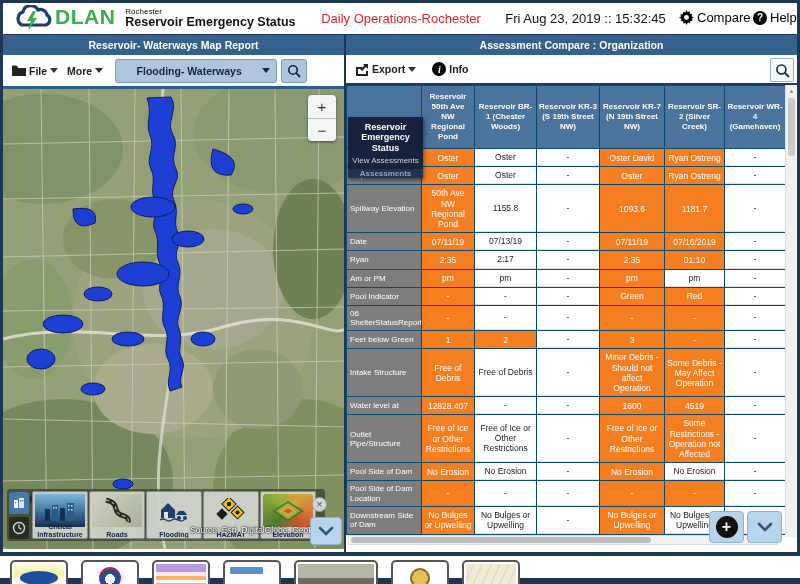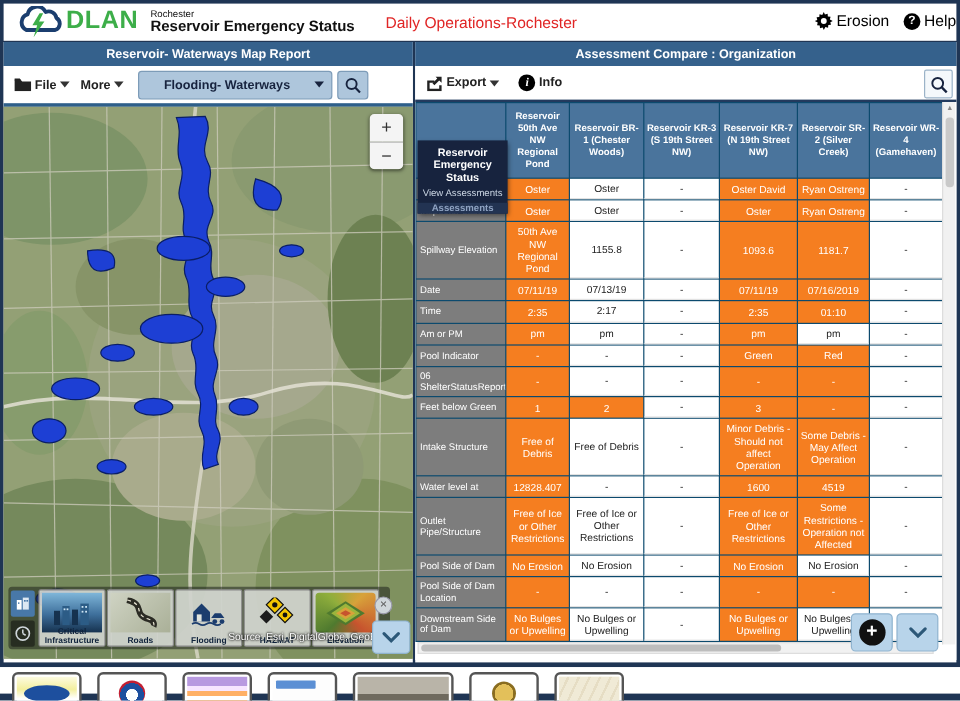--- a/index.html
+++ b/index.html
@@ -124,26 +124,27 @@
         <path d="M9 20 a7 7 0 0 1 1-13 a8 8 0 0 1 15-2 a6.5 6.5 0 0 1 9 5 a5.5 5.5 0 0 1-1 10 Z" fill="none" stroke="#1b3e6f" stroke-width="3.2" stroke-linejoin="round"></path>
         <polygon points="20,6 14,16 18,16 15,26 24,13 19.5,13 23,6" fill="#3dae49"></polygon>
       </svg>
       <span class="brand">DLAN</span>
     </div>
     <div class="org-block">
       <div class="org-small">Rochester</div>
       <div class="module-title">Reservoir Emergency Status</div>
     </div>
     <div class="banner-red">Daily Operations-Rochester</div>
+    <div class="datetime">Fri Aug 23, 2019 :: 15:32:45</div>
     <div class="top-btn options">
       <svg class="icon-svg" width="15" height="15" viewBox="0 0 16 16">
         <path fill="#000" d="M8 0l1 2.2 2.4-.6 .2 2.4 2.4 .2-.6 2.4L16 8l-2.2 1 .6 2.4-2.4 .2-.2 2.4-2.4-.6L8 16l-1-2.2-2.4 .6-.2-2.4-2.4-.2 .6-2.4L0 8l2.2-1-.6-2.4 2.4-.2 .2-2.4 2.4 .6z"></path>
         <circle cx="8" cy="8" r="2.6" fill="#fff"></circle>
       </svg>
-      <span>Erosion</span>
+      <span>Compare</span>
     </div>
     <div class="top-btn help">
       <span class="q-circle">?</span>
       <span>Help</span>
     </div>
   </div>
 
   <div class="left-panel">
     <div class="panel-title">Reservoir- Waterways Map Report</div>
 
@@ -403,21 +404,21 @@
             <tr>
               <th class="rlabel">Date</th>
               <td class="cell c-o">07/11/19</td>
               <td class="cell c-w">07/13/19</td>
               <td class="cell c-w">-</td>
               <td class="cell c-o">07/11/19</td>
               <td class="cell c-o">07/16/2019</td>
               <td class="cell c-w">-</td>
             </tr>
             <tr>
-              <th class="rlabel">Time</th>
+              <th class="rlabel">Ryan</th>
               <td class="cell c-o">2:35</td>
               <td class="cell c-w">2:17</td>
               <td class="cell c-w">-</td>
               <td class="cell c-o">2:35</td>
               <td class="cell c-o">01:10</td>
               <td class="cell c-w">-</td>
             </tr>
             <tr>
               <th class="rlabel">Am or PM</th>
               <td class="cell c-o">pm</td>

